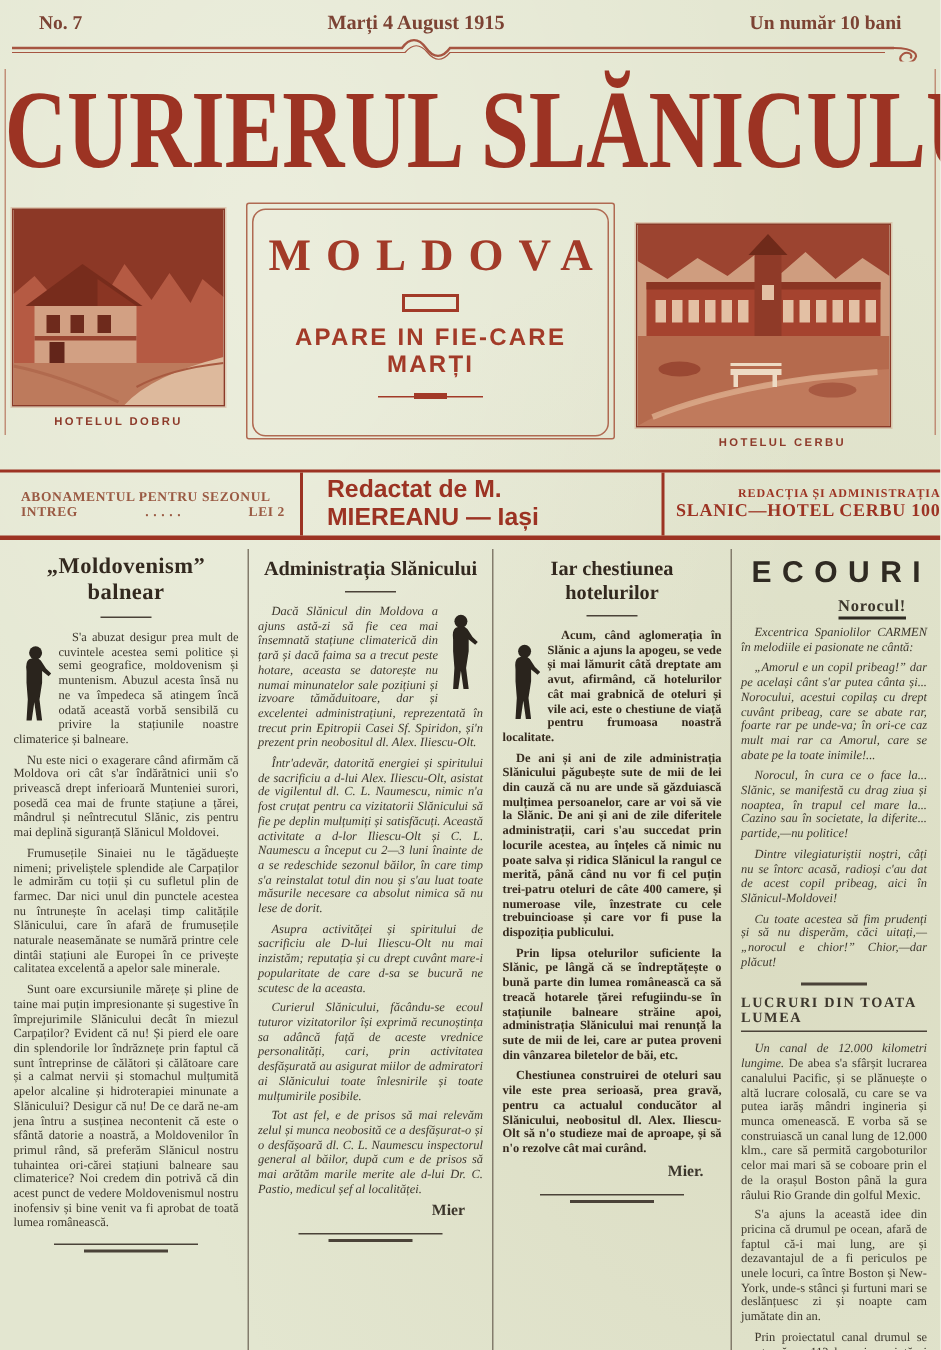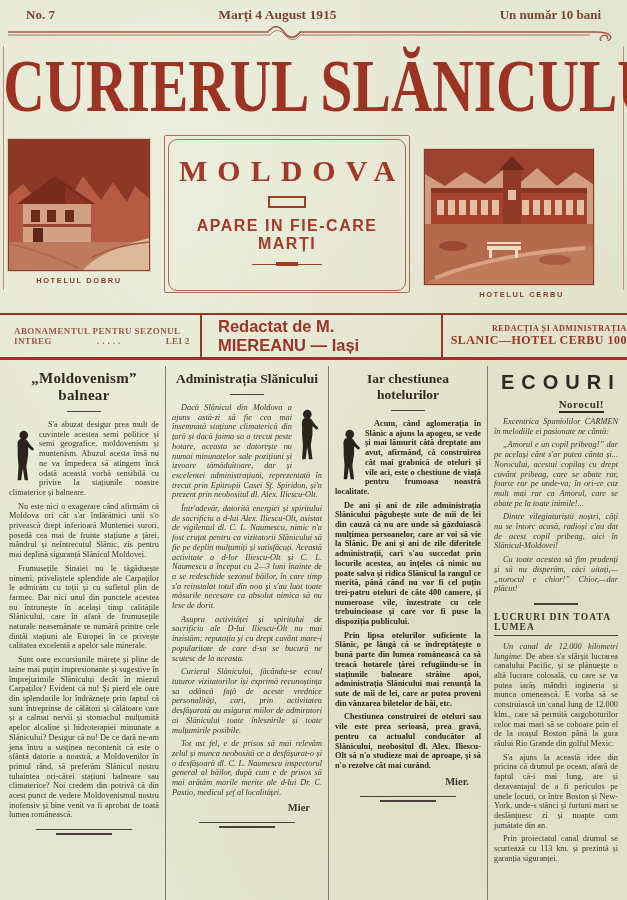--- a/index.html
+++ b/index.html
@@ -229,36 +229,37 @@
 
     <section class="col c3">
       <h2 class="head2">Iar chestiunea hotelurilor</h2>
       <div class="head-rule"></div>
       <span class="fig">
         <svg viewBox="0 0 30 60">
             <circle cx="17" cy="6" r="5" fill="#2a241d"></circle>
         <path d="M12 11 q6 -3 9 1 l4 6 l4 4 -2 2 -5 -4 v9 l-2 13 2 16 h-4 l-2 -14 -2 14 h-4 l1 -16 -1 -13 v-9 q-1 -7 2 -9 z" fill="#2a241d"></path>
           </svg>
       </span>
-      <p>Acum, când aglomerația în Slănic a ajuns la apogeu, se vede și mai lămurit câtă dreptate am avut, afirmând, că construirea cât mai grabnică de oteluri și vile aci, este o chestiune de viață pentru frumoasa noastră localitate.</p>
+      <p>Acum, când aglomerația în Slănic a ajuns la apogeu, se vede și mai lămurit câtă dreptate am avut, afirmând, că hotelurilor cât mai grabnică de oteluri și vile aci, este o chestiune de viață pentru frumoasa noastră localitate.</p>
       <p>De ani și ani de zile administrația Slănicului păgubește sute de mii de lei din cauză că nu are unde să găzduiască mulțimea persoanelor, care ar voi să vie la Slănic. De ani și ani de zile diferitele administrații, cari s'au succedat prin locurile acestea, au înțeles că nimic nu poate salva și ridica Slănicul la rangul ce merită, până când nu vor fi cel puțin trei-patru oteluri de câte 400 camere, și numeroase vile, înzestrate cu cele trebuincioase și care vor fi puse la dispoziția publicului.</p>
       <p>Prin lipsa otelurilor suficiente la Slănic, pe lângă că se îndreptățește o bună parte din lumea românească ca să treacă hotarele țărei refugiindu-se în stațiunile balneare străine apoi, administrația Slănicului mai renunță la sute de mii de lei, care ar putea proveni din vânzarea biletelor de băi, etc.</p>
       <p>Chestiunea construirei de oteluri sau vile este prea serioasă, prea gravă, pentru ca actualul conducător al Slănicului, neobositul dl. Alex. Iliescu-Olt să n'o studieze mai de aproape, și să n'o rezolve cât mai curând.</p>
       <div class="sig">Mier.</div>
       <div class="end-rule"></div>
     </section>
 
     <section class="col c4">
       <div class="echo">
         <h2 class="echo-title">ECOURI</h2>
         <div class="echo-sub">
           <span>Norocul!</span>
         </div>
         <p>Excentrica Spaniolilor CARMEN în melodiile ei pasionate ne cântă:</p>
         <p>„Amorul e un copil pribeag!” dar pe același cânt s'ar putea cânta și... Norocului, acestui copilaș cu drept cuvânt pribeag, care se abate rar, foarte rar pe unde-va; în ori-ce caz mult mai rar ca Amorul, care se abate pe la toate inimile!...</p>
+        <p>Norocul, în cura ce o face la... Slănic, se manifestă cu drag ziua și noaptea, în trapul cel mare la... Cazino sau în societate, la diferite... partide,—nu politice!</p>
         <p>Dintre vilegiaturiștii noștri, câți nu se întorc acasă, radioși c'au dat de acest copil pribeag, aici în Slănicul-Moldovei!</p>
         <p>Cu toate acestea să fim prudenți și să nu disperăm, căci uitați,—„norocul e chior!” Chior,—dar plăcut!</p>
       </div>
       <div class="sep-short"></div>
       <div>
         <h3 class="world-title">LUCRURI DIN TOATA LUMEA</h3>
         <p>
           <span class="lead">Un canal de 12.000 kilometri lungime.</span>
           <span>De abea s'a sfârșit lucrarea canalului Pacific, și se plănuește o altă lucrare colosală, cu care se va putea iarăș mândri ingineria și munca omenească. E vorba să se construiască un canal lung de 12.000 klm., care să permită cargoboturilor celor mai mari să se coboare prin el de la orașul Boston până la gura râului Rio Grande din golful Mexic.</span>
         </p>

